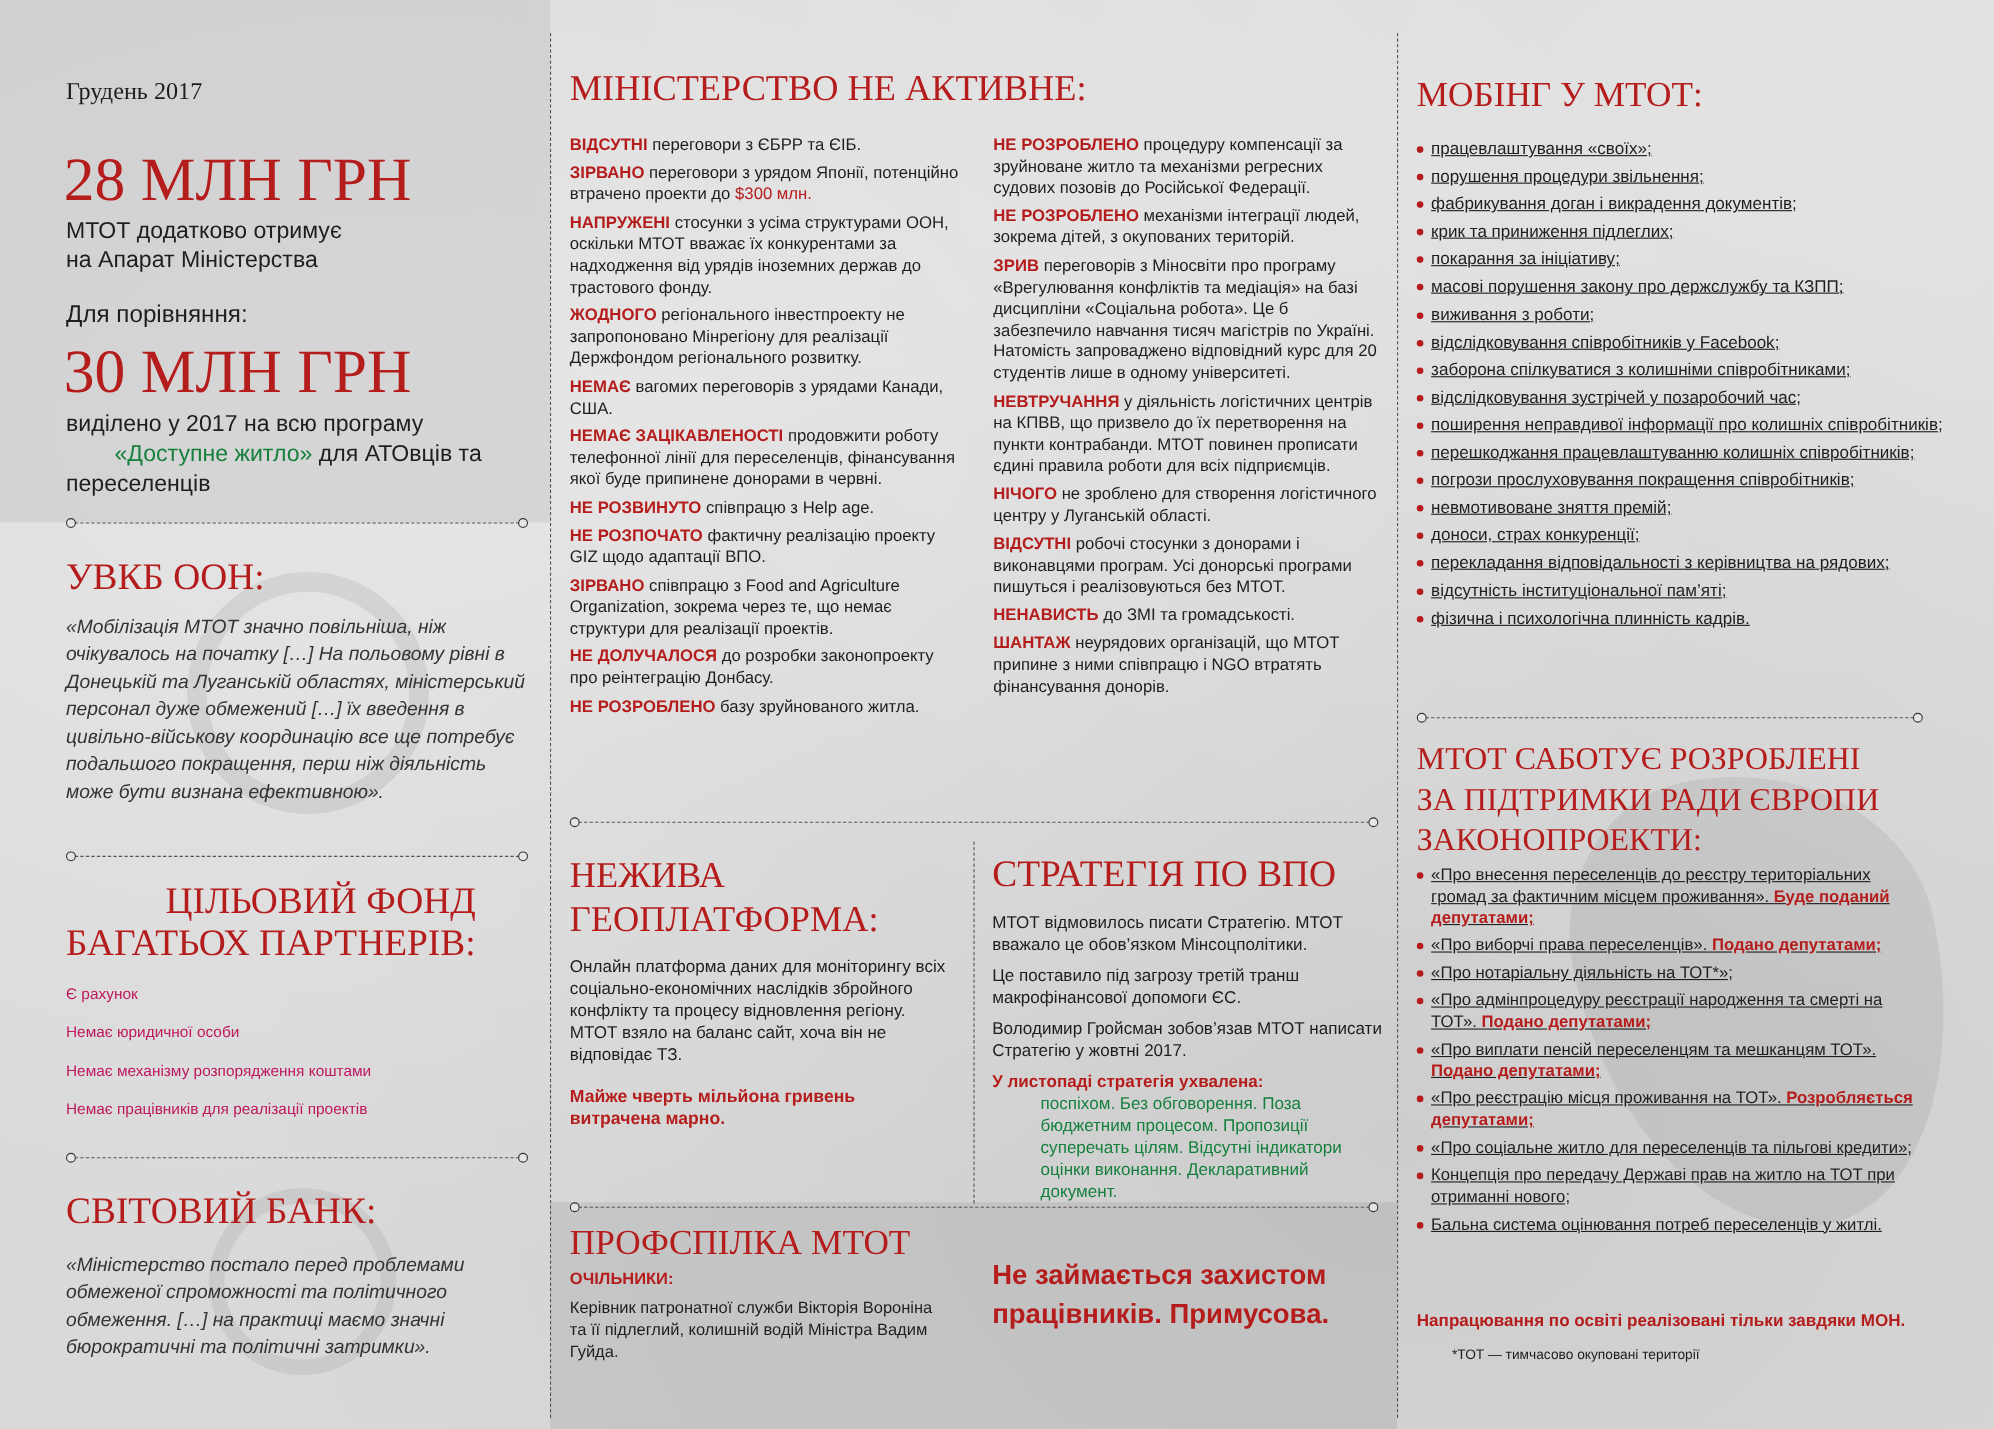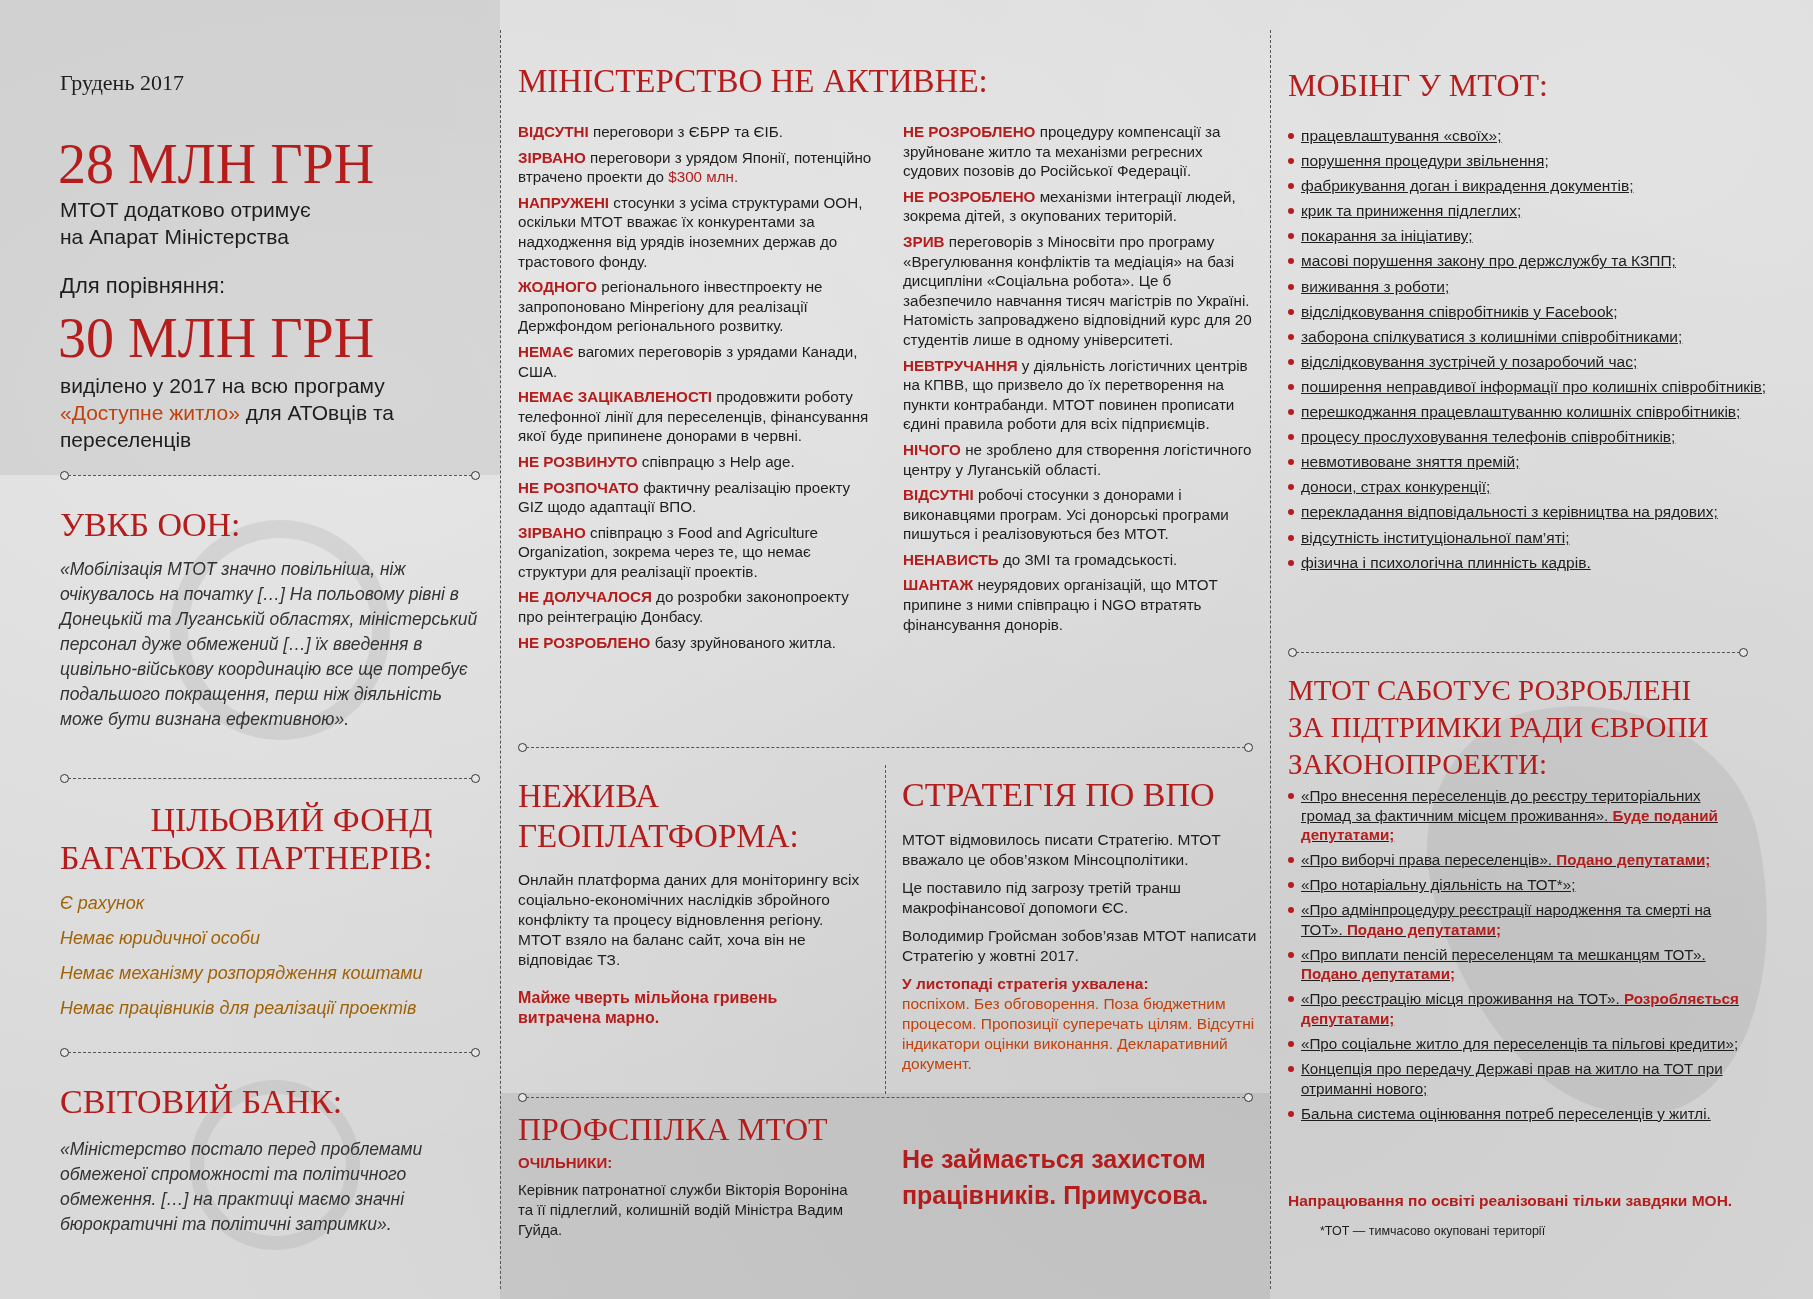--- a/index.html
+++ b/index.html
@@ -36,39 +36,39 @@
   .hsep::before {
     content: ""; position: absolute; left: 8px; right: 8px; top: 4px;
     border-top: 1.5px dashed #555;
   }
   .hsep .dot {
     position: absolute; top: 0; width: 9px; height: 9px; border-radius: 50%;
     border: 1.5px solid #333; background: #e5e5e5;
   }
   .hsep .dot.l { left: 0; }
   .hsep .dot.r { right: 0; }
-  .red { color: #c2410c; }
+  .red { color: #15803d; margin-left: 44px; }
   .abs { position: absolute; }
 
   
   .date { left: 60px; top: 70px; font-family: "Liberation Serif", serif; font-size: 22px; }
   .amount { left: 58px; font-family: "Liberation Serif", serif; color: #b51c1c; font-size: 56px; line-height: 1; }
   .amount1 { top: 136px; }
   .amount2 { top: 310px; }
   .sub { left: 60px; font-size: 21px; line-height: 27px; width: 420px; }
   .sub1 { top: 196px; }
   .cmp { left: 60px; top: 273px; font-size: 22px; }
   .sub2 { top: 372px; }
 
   .sect-title { font-family: "Liberation Serif", serif; color: #b51c1c; font-size: 34px; line-height: 38px; }
   .quote { font-style: italic; font-size: 17.5px; line-height: 25px; color: #333; width: 420px; }
   .watermark {
     position: absolute; border-radius: 50%; border: 18px solid rgba(140,140,140,0.18);
   }
-  .fund-item { font-size: 18px; color: #a16207; line-height: 35px; font-style: italic; }
+  .fund-item { font-size: 14px; color: #be185d; line-height: 35px; }
 
   
   .mid-title { font-family: "Liberation Serif", serif; color: #b51c1c; font-size: 33px; }
   .mlist { position: absolute; width: 355px; font-size: 15.2px; line-height: 19.6px; }
   .mlist .it { margin-bottom: 6px; }
   .mlist .kw { color: #b51c1c; font-weight: bold; }
 
   .body-text { font-size: 15.5px; line-height: 20px; }
   .bold-red { color: #b51c1c; font-weight: bold; }
 
@@ -213,21 +213,21 @@
     <div class="li">фабрикування доган і викрадення документів;</div>
     <div class="li">крик та приниження підлеглих;</div>
     <div class="li">покарання за ініціативу;</div>
     <div class="li">масові порушення закону про держслужбу та КЗПП;</div>
     <div class="li">виживання з роботи;</div>
     <div class="li">відслідковування співробітників у Facebook;</div>
     <div class="li">заборона спілкуватися з колишніми співробітниками;</div>
     <div class="li">відслідковування зустрічей у позаробочий час;</div>
     <div class="li">поширення неправдивої інформації про колишніх співробітників;</div>
     <div class="li">перешкоджання працевлаштуванню колишніх співробітників;</div>
-    <div class="li">процесу прослуховування телефонів співробітників;</div>
+    <div class="li">погрози прослуховування покращення співробітників;</div>
     <div class="li">невмотивоване зняття премій;</div>
     <div class="li">доноси, страх конкуренції;</div>
     <div class="li">перекладання відповідальності з керівництва на рядових;</div>
     <div class="li">відсутність інституціональної пам’яті;</div>
     <div class="li">фізична і психологічна плинність кадрів.</div>
   </div>
 
 <div class="hsep" style="left:1288px; width:460px; top:648px;">
     <span class="dot l"></span>
     <span class="dot r"></span>

